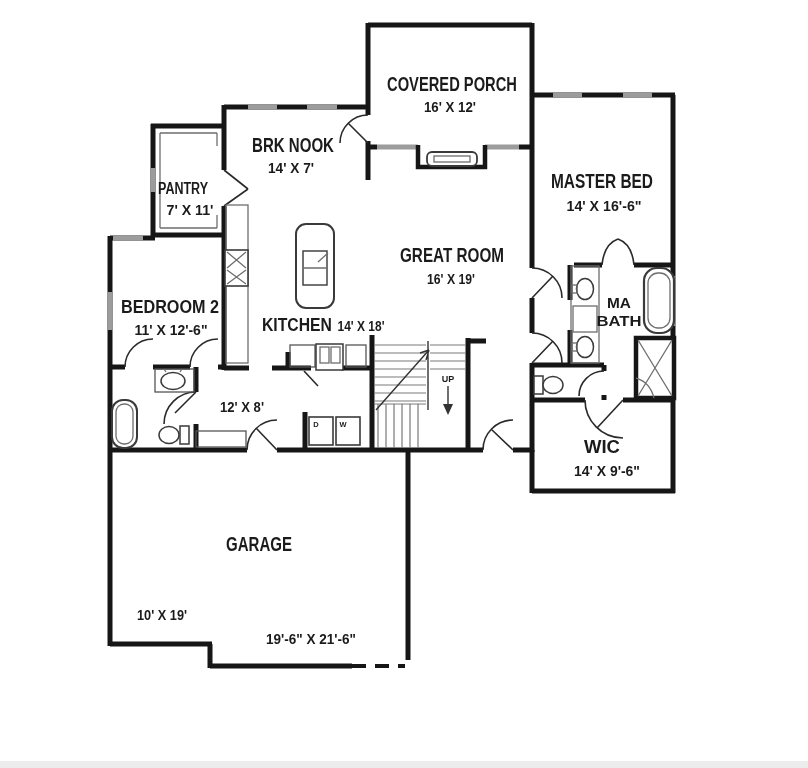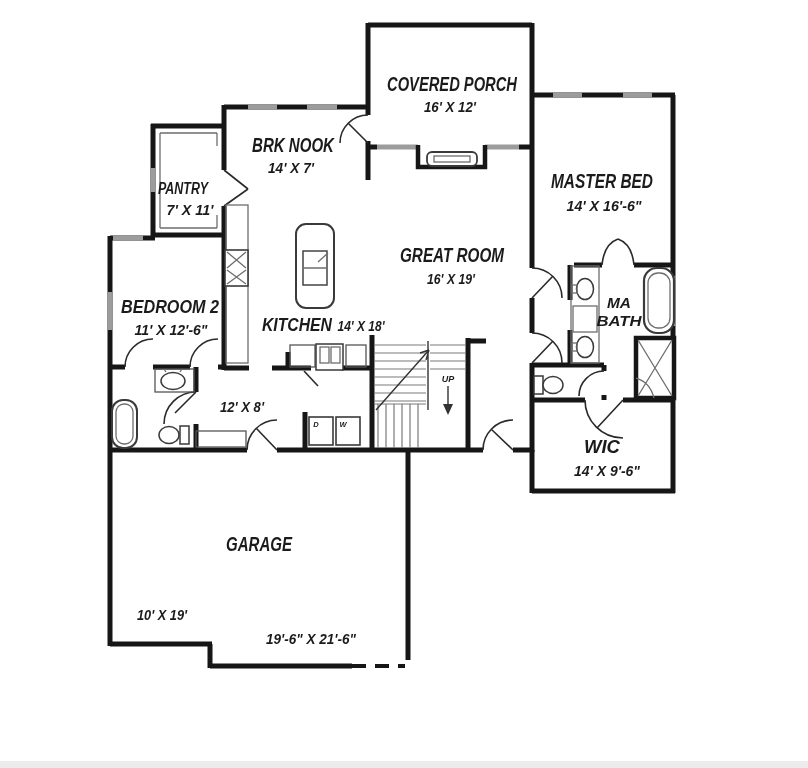--- a/index.html
+++ b/index.html
@@ -1,16 +1,16 @@
 <!DOCTYPE html>
 <html><head>
 <meta charset="utf-8">
 <style>
   html,body{margin:0;padding:0;background:#ffffff;}
-  .page{width:808px;height:768px;position:relative;background:#ffffff;overflow:hidden;font-style:italic;}
+  .page{width:808px;height:768px;position:relative;background:#ffffff;overflow:hidden;}
   svg{display:block;}
   .t{font-family:"Liberation Sans","DejaVu Sans",sans-serif;font-weight:700;fill:#1b1b1b;text-anchor:middle;}
   .wall{stroke:#161616;stroke-width:5;fill:none;stroke-linecap:butt;}
   .wall4{stroke:#161616;stroke-width:4.5;fill:none;}
   .win{stroke:#9c9c9c;stroke-width:5;fill:none;}
   .door{stroke:#2a2a2a;stroke-width:1.6;fill:none;}
   .fix{stroke:#3a3a3a;stroke-width:1.8;fill:#ffffff;}
   .fixthin{stroke:#6e6e6e;stroke-width:1.3;fill:none;}
   .tread{stroke:#7a7a7a;stroke-width:1.2;fill:none;}
   .stair-strong{stroke:#333333;stroke-width:1.4;fill:none;}

